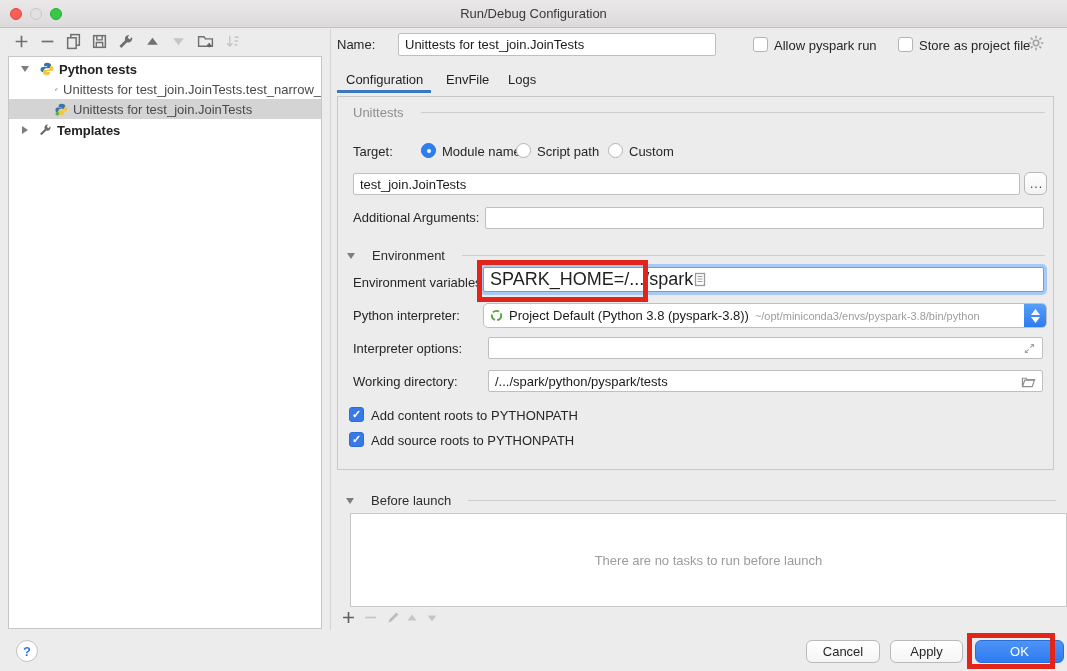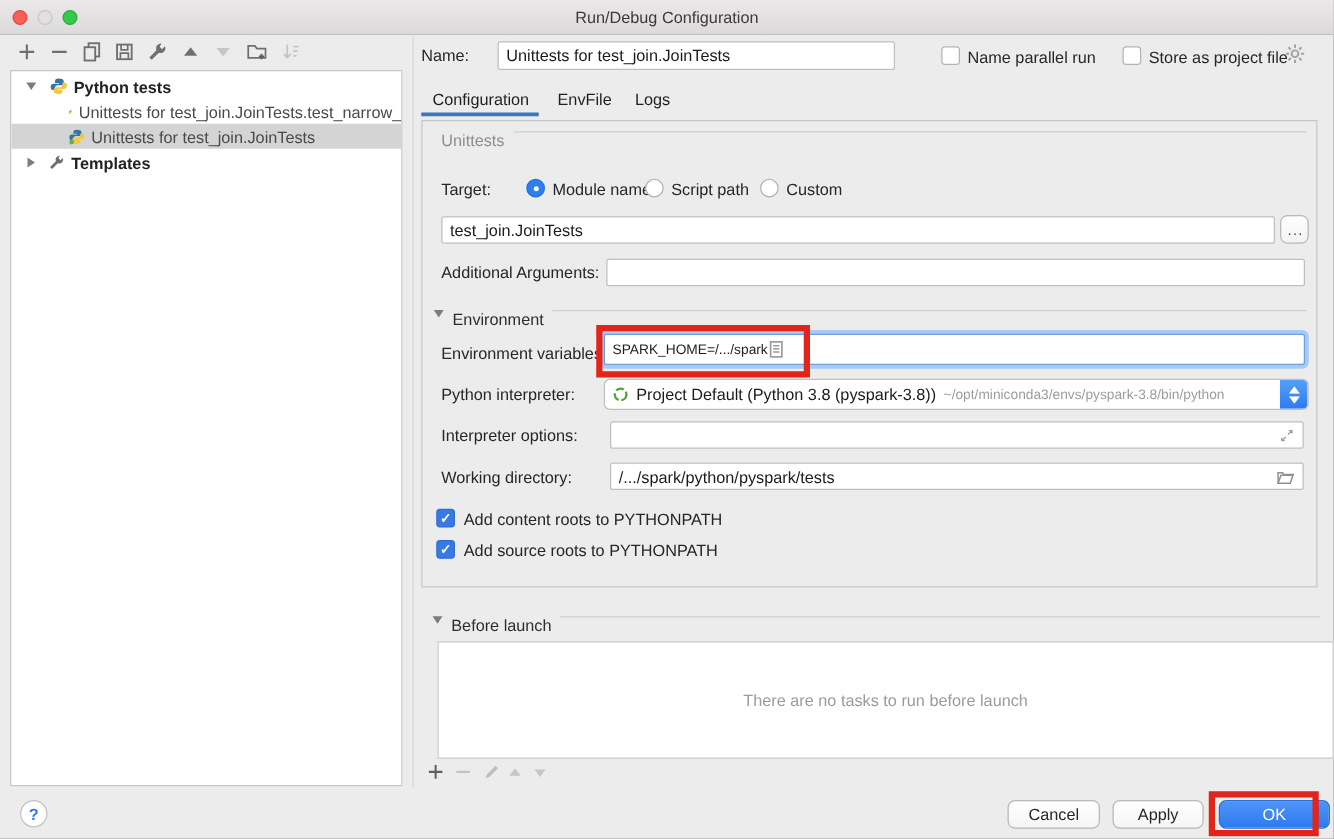--- a/index.html
+++ b/index.html
@@ -32,21 +32,21 @@
   .caret-down { width:0; height:0; border-left:4.5px solid transparent; border-right:4.5px solid transparent; border-top:6px solid #7d7d7d; display:inline-block; }
   .caret-right { width:0; height:0; border-top:4.5px solid transparent; border-bottom:4.5px solid transparent; border-left:6px solid #7d7d7d; display:inline-block; }
 
   
   .field { position:absolute; background:#fff; border:1px solid #bfbfbf; border-radius:2px;
     display:flex; align-items:center; padding:0 6px; font-size:13px; color:#1b1b1b; }
   .field .grow { flex:1; }
   .label { position:absolute; font-size:13px; color:#262626; white-space:nowrap; }
 
   
-  .group-hdr { position:absolute; display:flex; gap:7px; }
+  .group-hdr { position:absolute; display:flex; align-items:center; gap:17px; }
   .group-hdr .hline { flex:1; height:1px; background:#cdcdcd; }
   .group-hdr .gname { font-size:13px; color:#2d2d2d; white-space:nowrap; }
   .group-hdr .gname.gray { color:#8e8e8e; }
 
   
   .tab { position:absolute; font-size:13px; color:#1f1f1f; cursor:default; }
   .tab-underline { position:absolute; height:3px; background:#3b77bd; }
 
   
   .config-panel { position:absolute; left:337px; top:96px; width:717px; height:374px; border:1px solid #c8c8c8; }
@@ -65,21 +65,21 @@
   .btn { position:absolute; background:linear-gradient(#ffffff,#f5f5f5); border:1px solid #b9b9b9; border-radius:6px;
     font-size:13px; color:#262626; display:flex; align-items:center; justify-content:center; cursor:default; }
   .btn-primary { background:linear-gradient(#4e94f7,#2e7bf0); border-color:#2a6fd8; color:#fff; }
   .help-btn { position:absolute; left:16px; top:640px; width:22px; height:22px; border-radius:50%;
     background:#fff; border:1px solid #c2c2c2; color:#2e7bf0; font-size:13px; font-weight:bold;
     display:flex; align-items:center; justify-content:center; }
 
   
   .focus-ring { position:absolute; border:3px solid #a8c9f4; border-radius:5px; background:#a8c9f4; }
   .focus-inner { width:100%; height:100%; background:#fff; border:1px solid #6f9fd8; border-radius:2px;
-    display:flex; align-items:center; padding:0 6px; font-size:11px; }
+    display:flex; align-items:center; padding:0 6px; font-size:18px; }
 
   
   .combo { position:absolute; background:#fff; border:1px solid #bfbfbf; border-radius:5px;
     display:flex; align-items:center; padding:0 0 0 6px; overflow:hidden; }
   .combo .main { font-size:13px; color:#1b1b1b; margin-left:6px; white-space:nowrap; }
   .combo .path { font-size:11px; color:#9d9d9d; margin-left:6px; white-space:nowrap; flex:1; overflow:hidden; }
   .combo-btn { width:22px; align-self:stretch; background:linear-gradient(#54a0f8,#2e7bf0);
     display:flex; flex-direction:column; align-items:center; justify-content:center; gap:2px; }
 
   .annotation { position:absolute; border:5px solid #e1251b; z-index:60; }
@@ -168,21 +168,21 @@
     </div>
   </div>
 
   <div class="divider-v" style="left:330px; top:29px; height:601px;"></div>
 
   <span class="label" style="left:337px; top:37px;">Name:</span>
   <div class="field" style="left:398px; top:33px; width:318px; height:23px;">
     <span>Unittests for test_join.JoinTests</span>
   </div>
   <span class="checkbox" style="left:753px; top:37px;"></span>
-  <span class="label" style="left:774px; top:38px;">Name parallel run</span>
+  <span class="label" style="left:774px; top:38px;">Allow pyspark run</span>
   <span class="checkbox" style="left:898px; top:37px;"></span>
   <span class="label" style="left:919px; top:38px;">Store as project file</span>
   <svg class="abs" style="left:1027px; top:34px;" width="18" height="18" viewBox="0 0 16 16">
       <circle cx="8" cy="8" r="2.4" fill="none" stroke="#a2a2a2" stroke-width="1.4"></circle>
       <path d="M8 1.5v2.2M8 12.3v2.2M1.5 8h2.2M12.3 8h2.2M3.4 3.4l1.6 1.6M11 11l1.6 1.6M12.6 3.4L11 5M5 11l-1.6 1.6" stroke="#a2a2a2" stroke-width="1.4"></path>
     </svg>
 
   <span class="tab" style="left:346px; top:72px;">Configuration</span>
   <span class="tab" style="left:446px; top:72px;">EnvFile</span>
   <span class="tab" style="left:508px; top:72px;">Logs</span>

